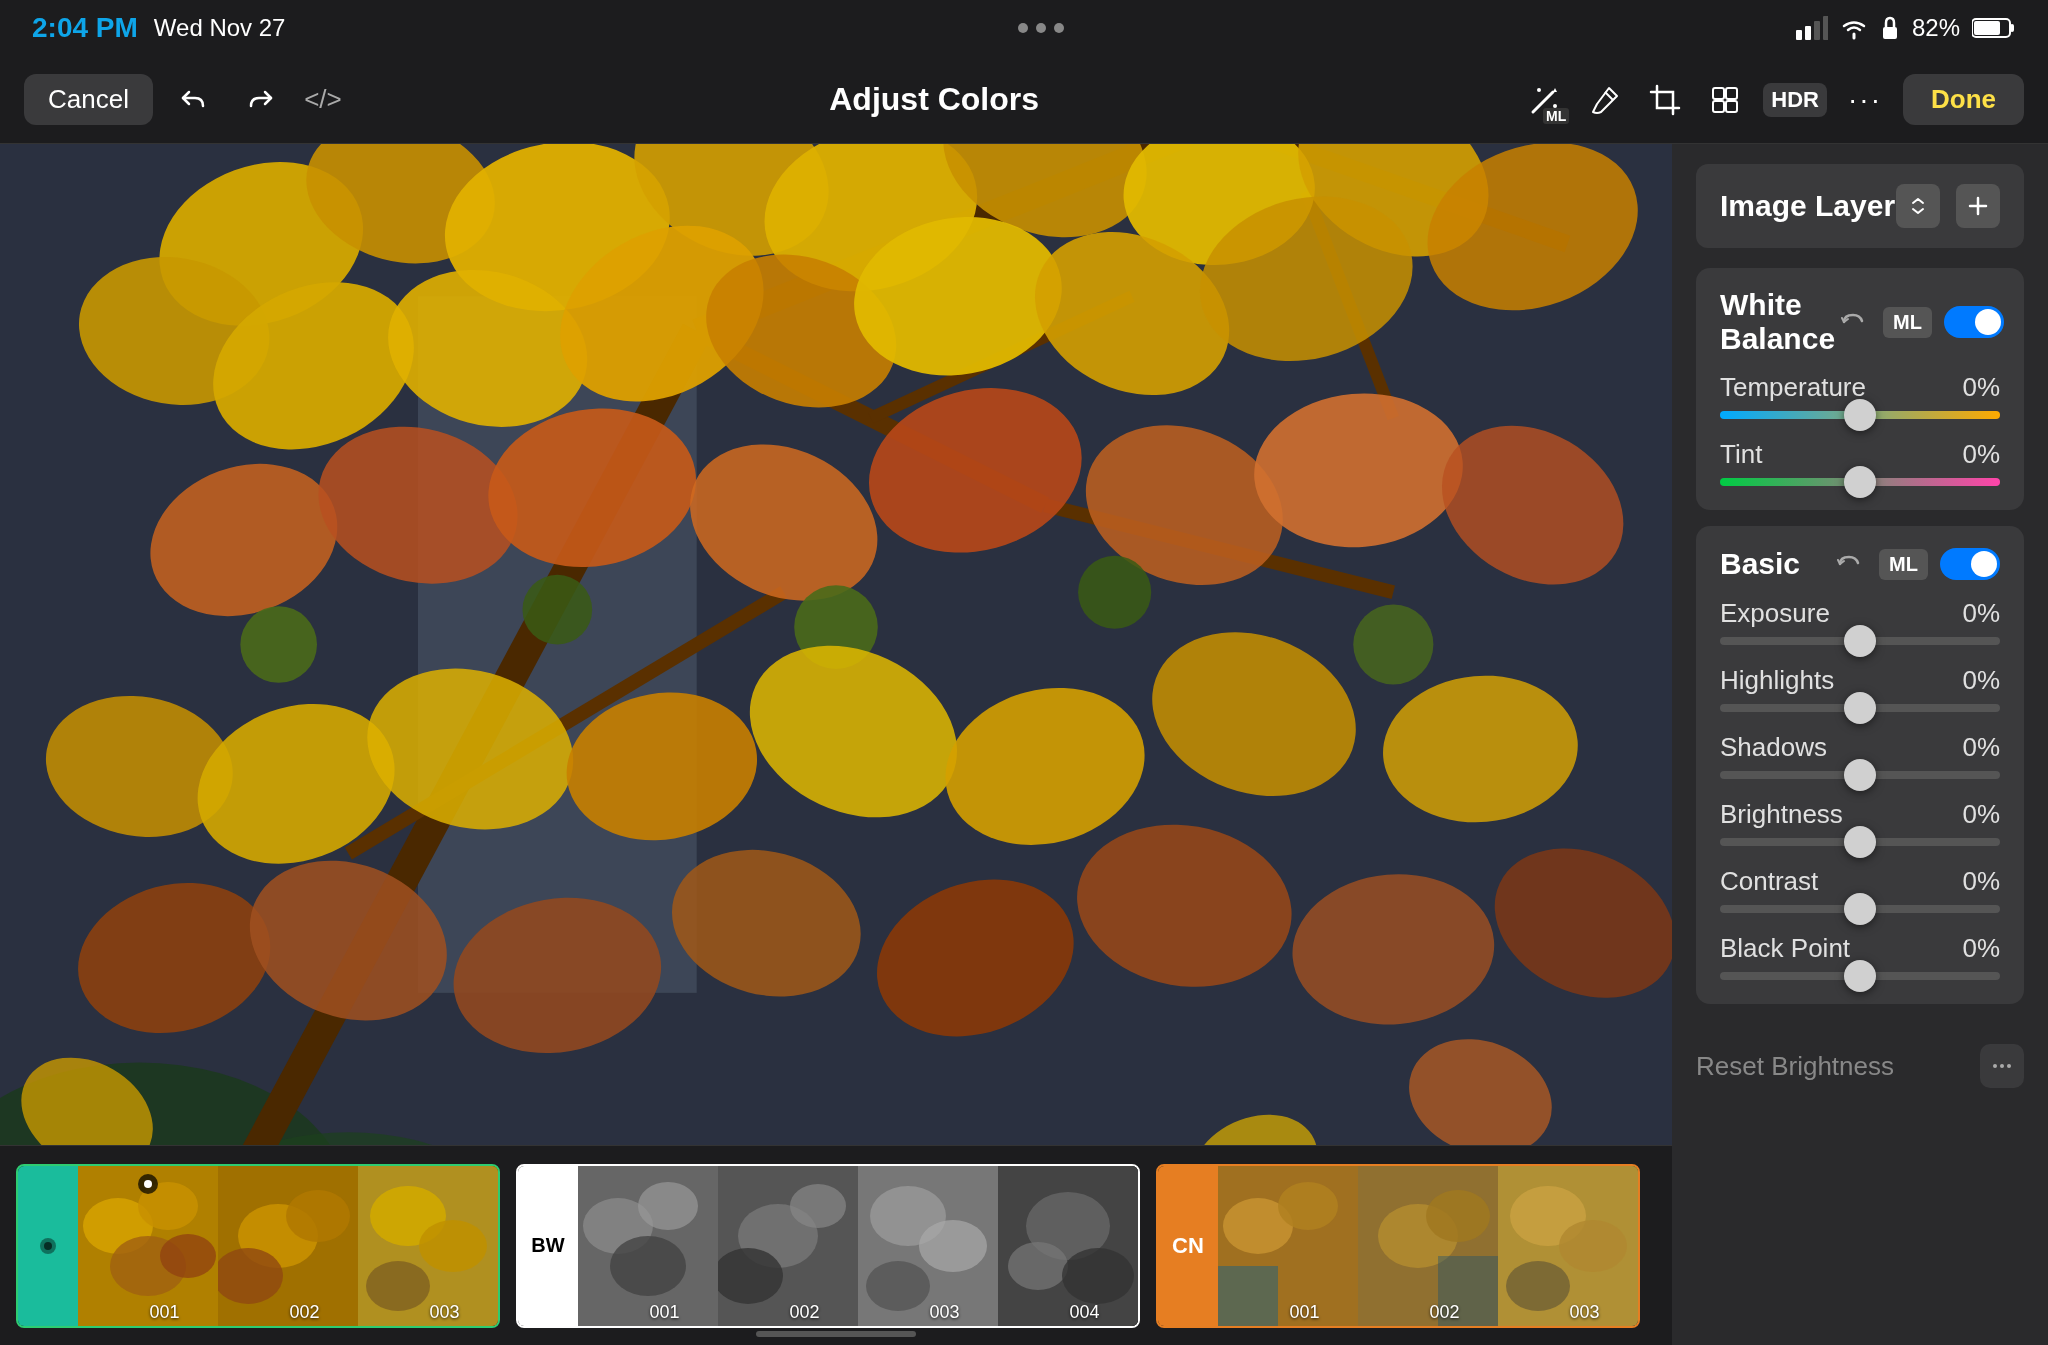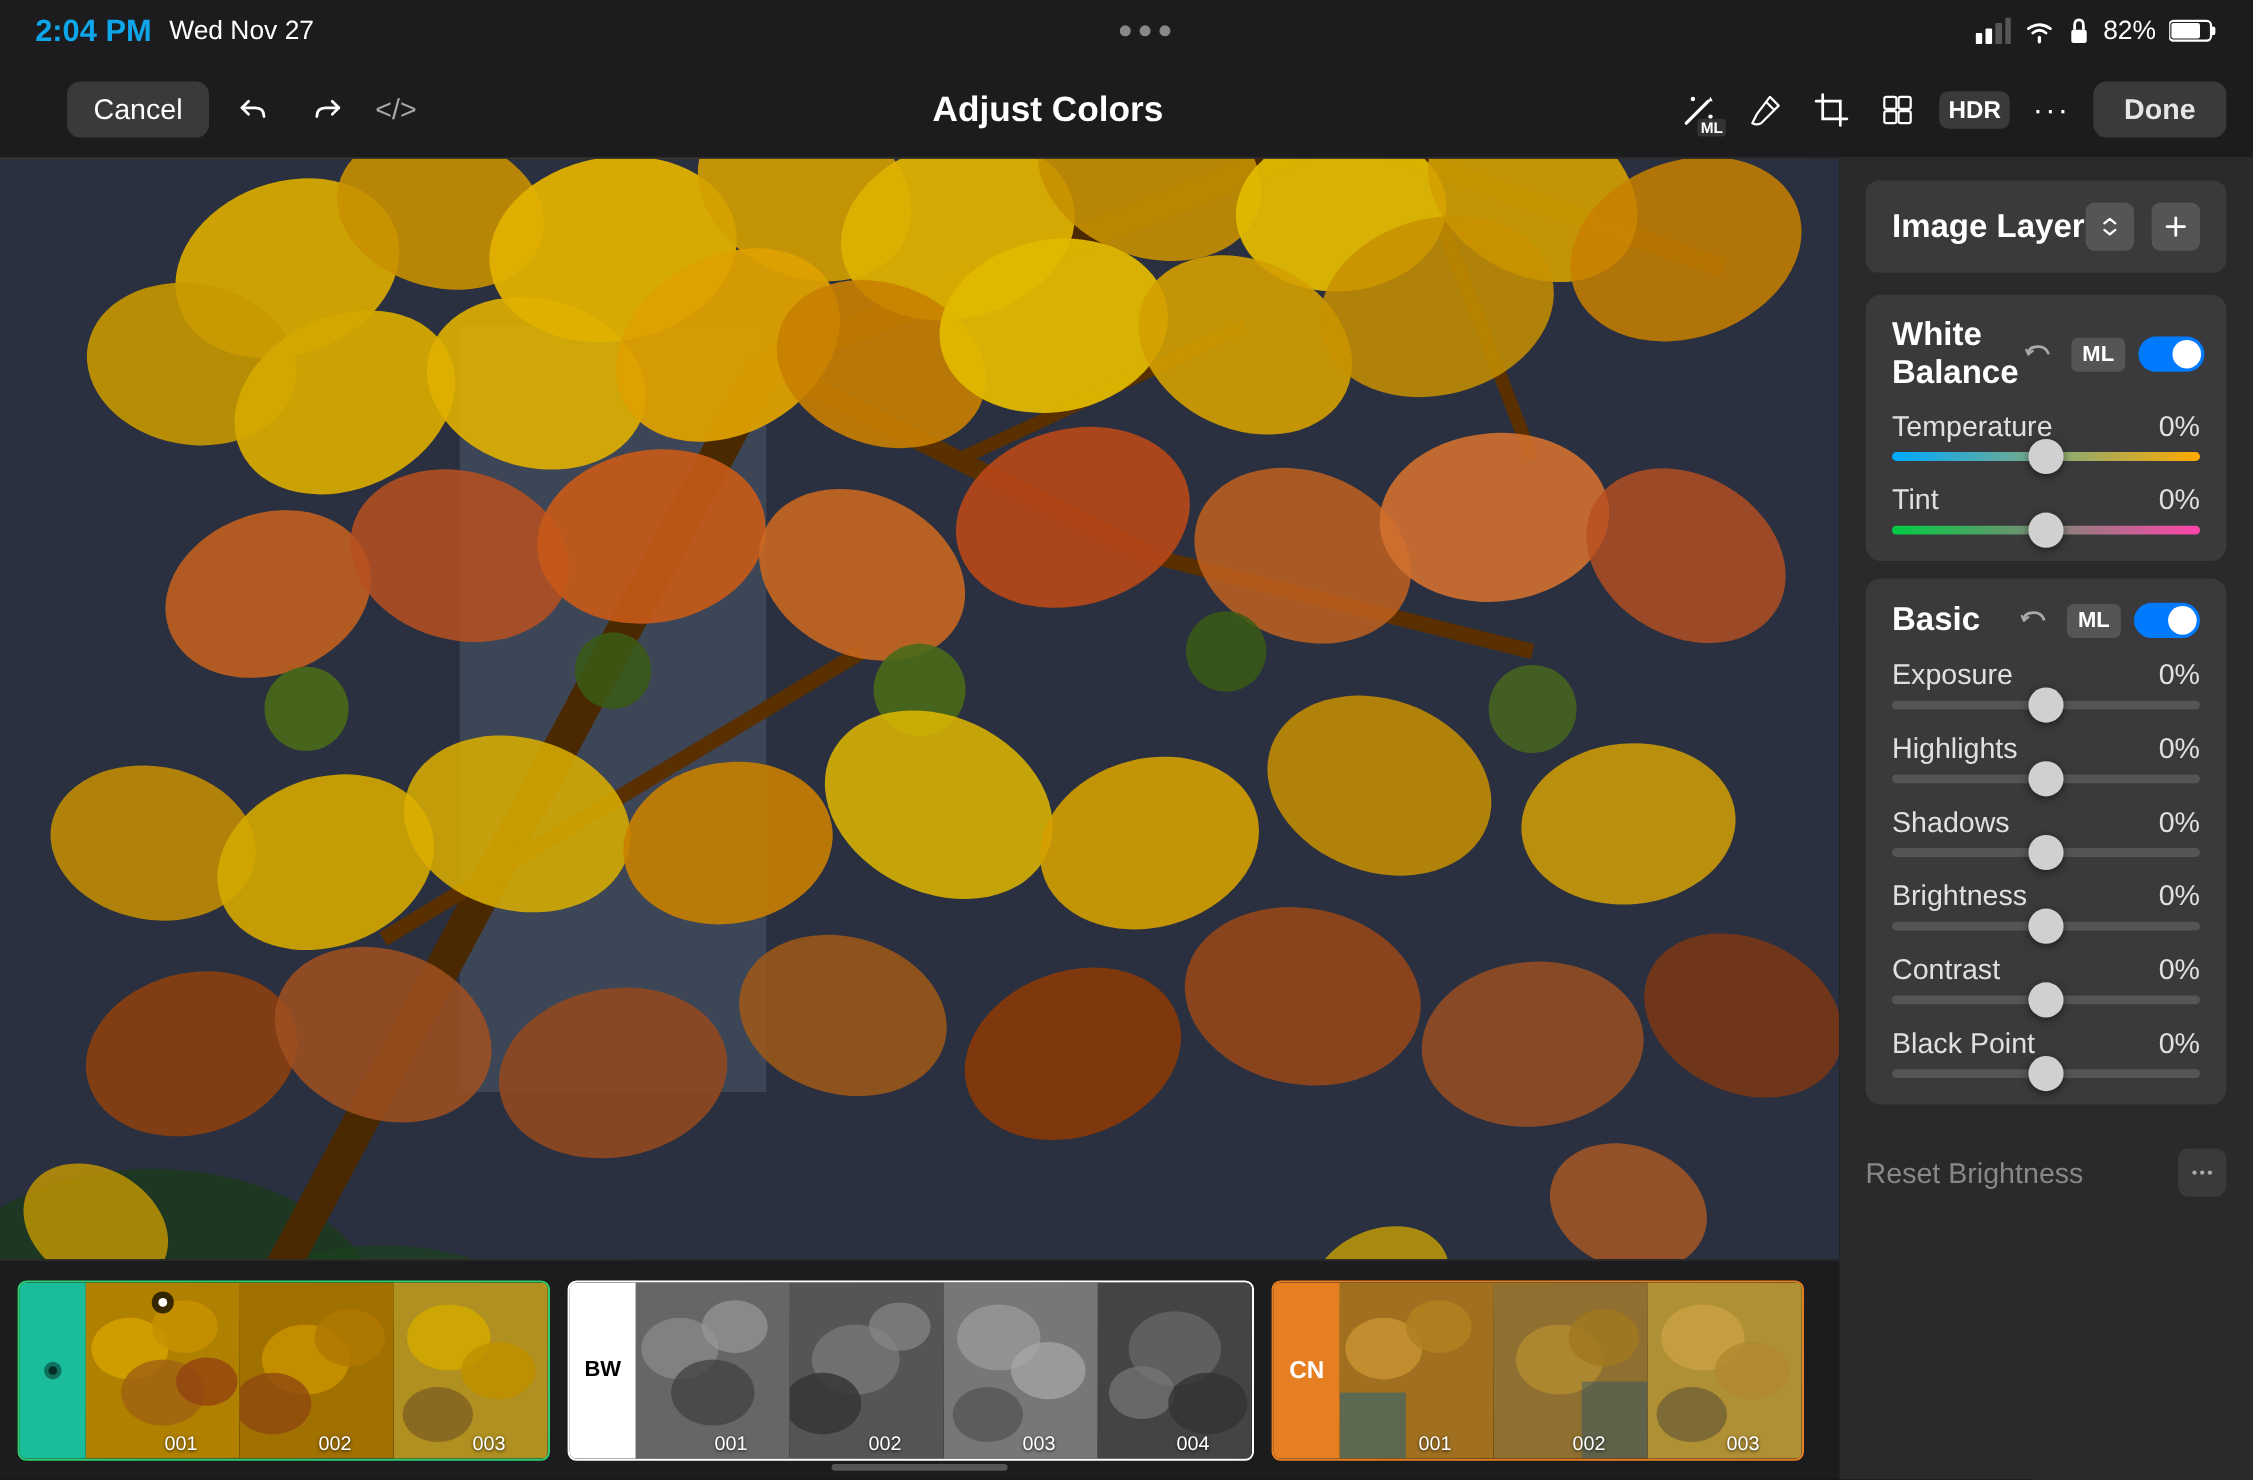--- a/index.html
+++ b/index.html
@@ -77,27 +77,26 @@
     }
     .btn-cancel {
       background: #3a3a3c;
       border: none;
       border-radius: 12px;
       color: #fff;
       font-size: 26px;
       font-weight: 500;
       padding: 10px 24px;
       cursor: pointer;
-      margin-left: 37px;
     }
     .btn-done {
       background: #3a3a3c;
       border: none;
       border-radius: 12px;
-      color: #e5e5e5;
+      color: #fde047;
       font-size: 26px;
       font-weight: 600;
       padding: 10px 28px;
       cursor: pointer;
     }
     .toolbar-icon {
       width: 44px; height: 44px;
       display: flex; align-items: center; justify-content: center;
       color: #fff;
       font-size: 28px;

